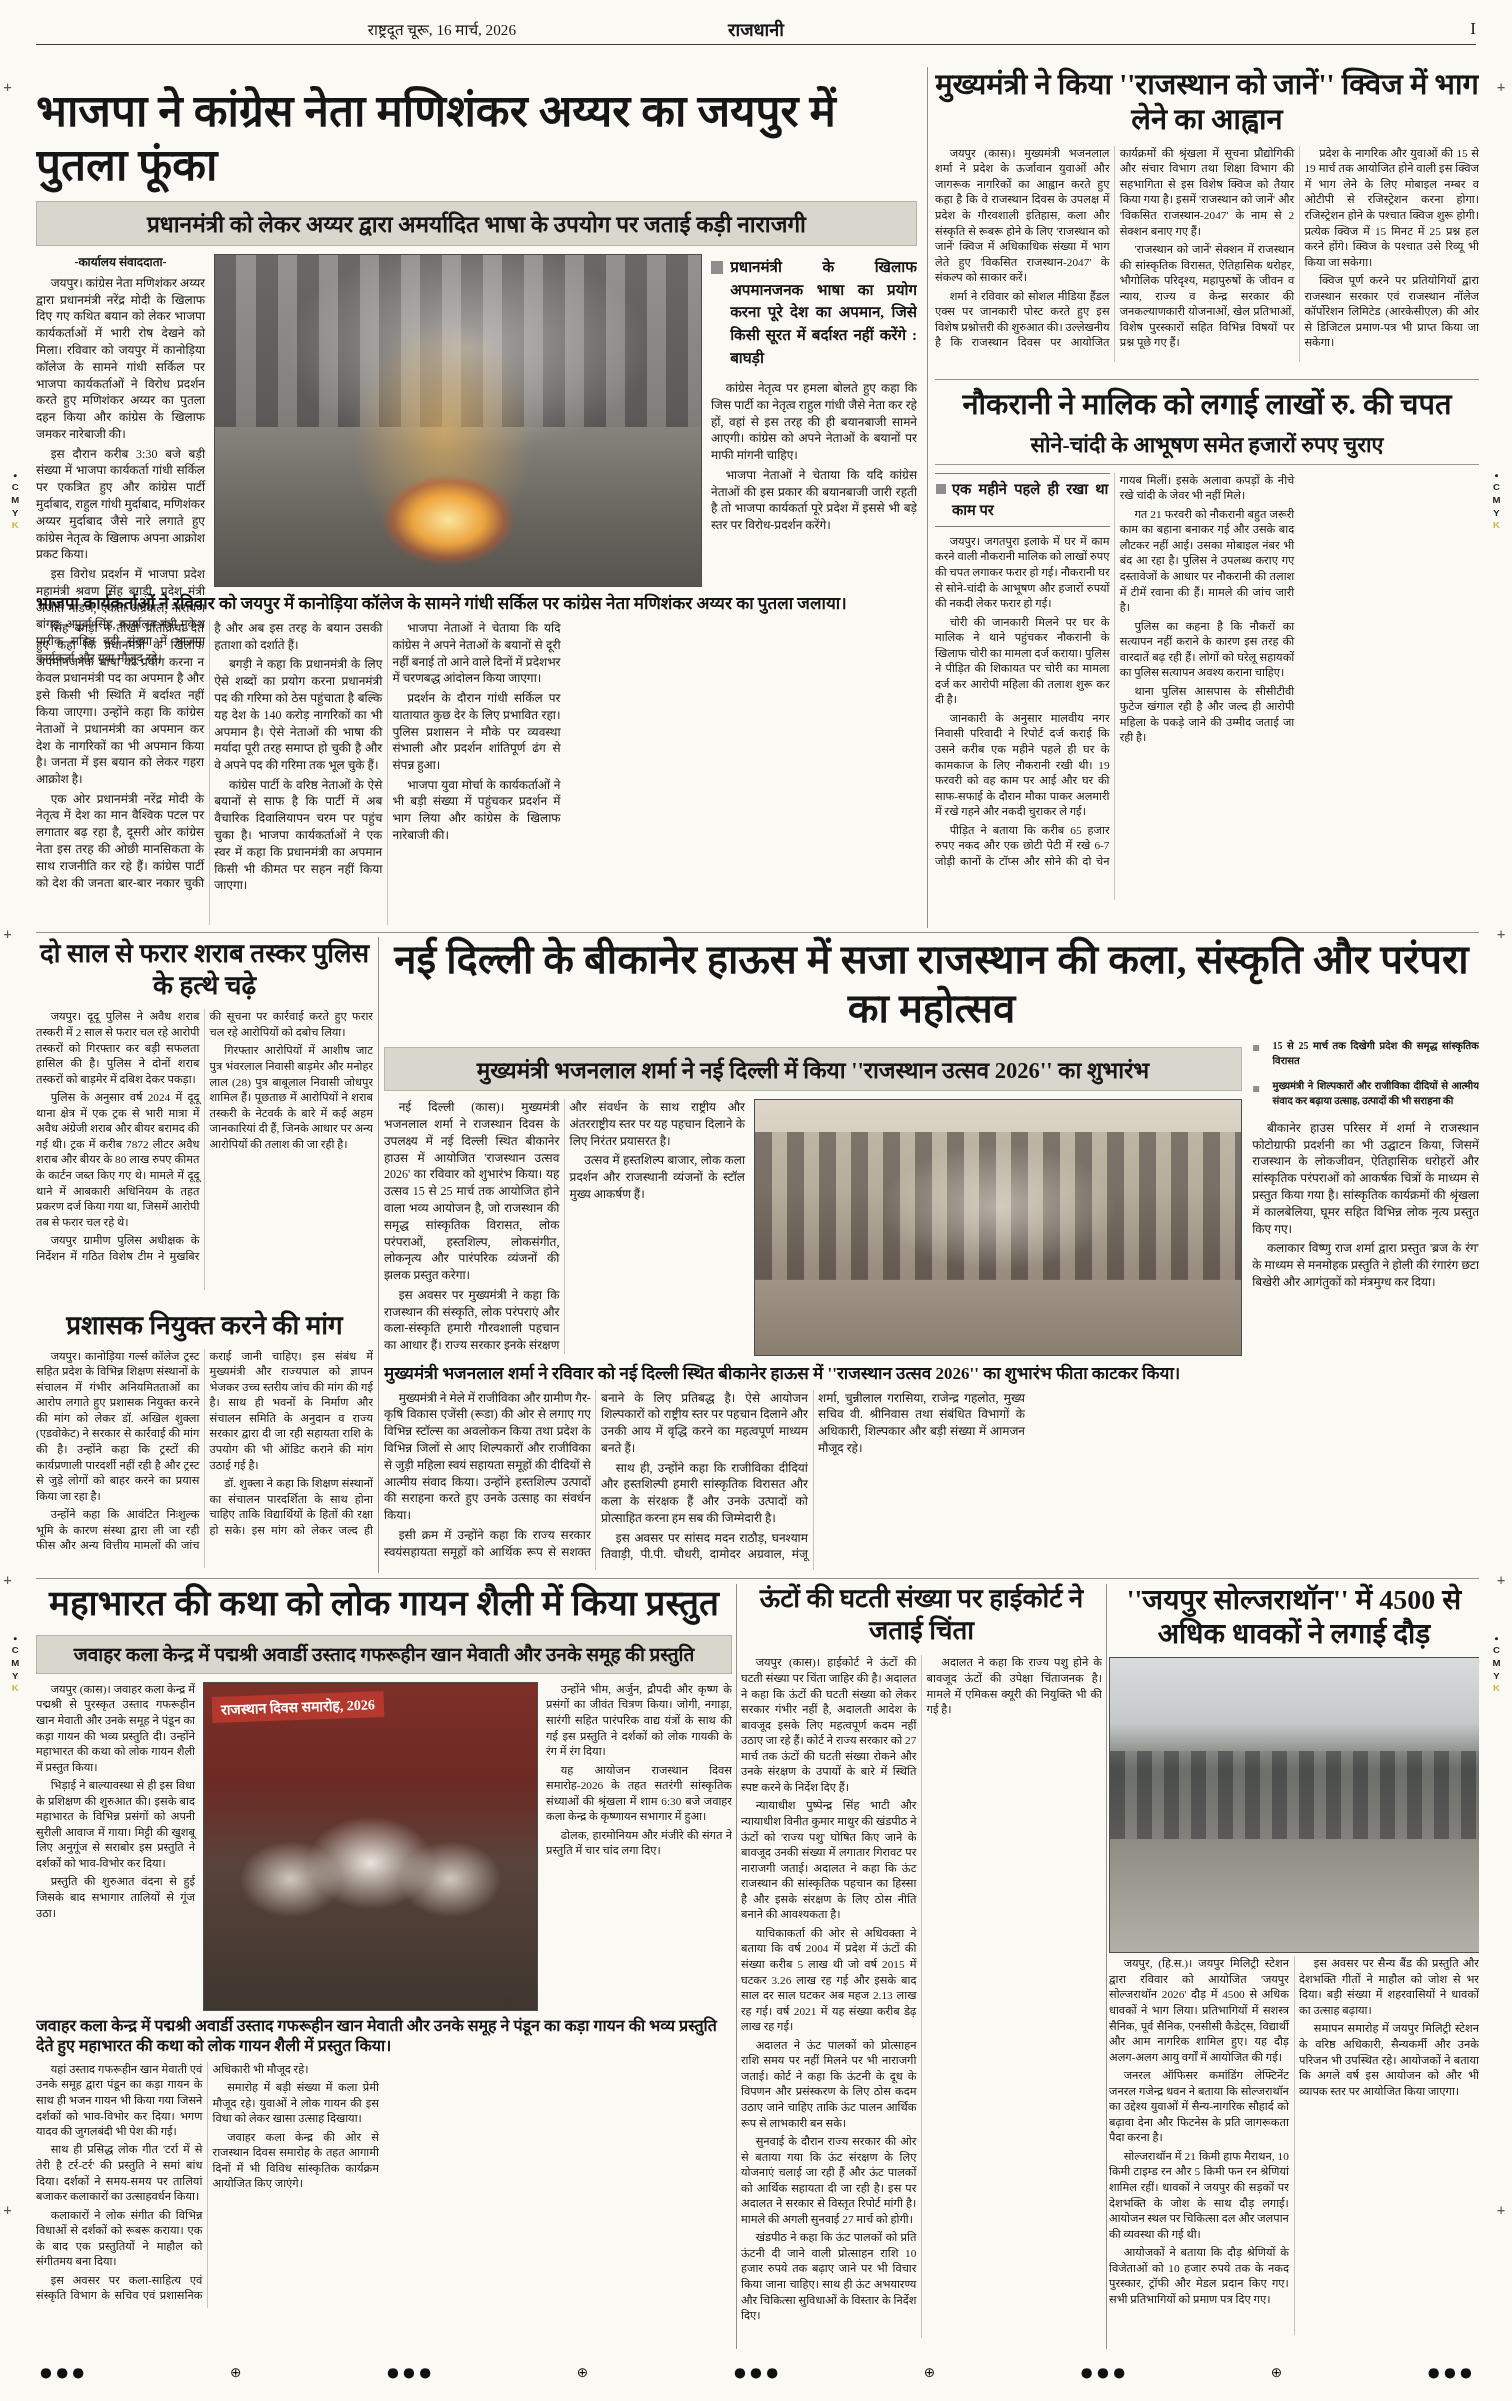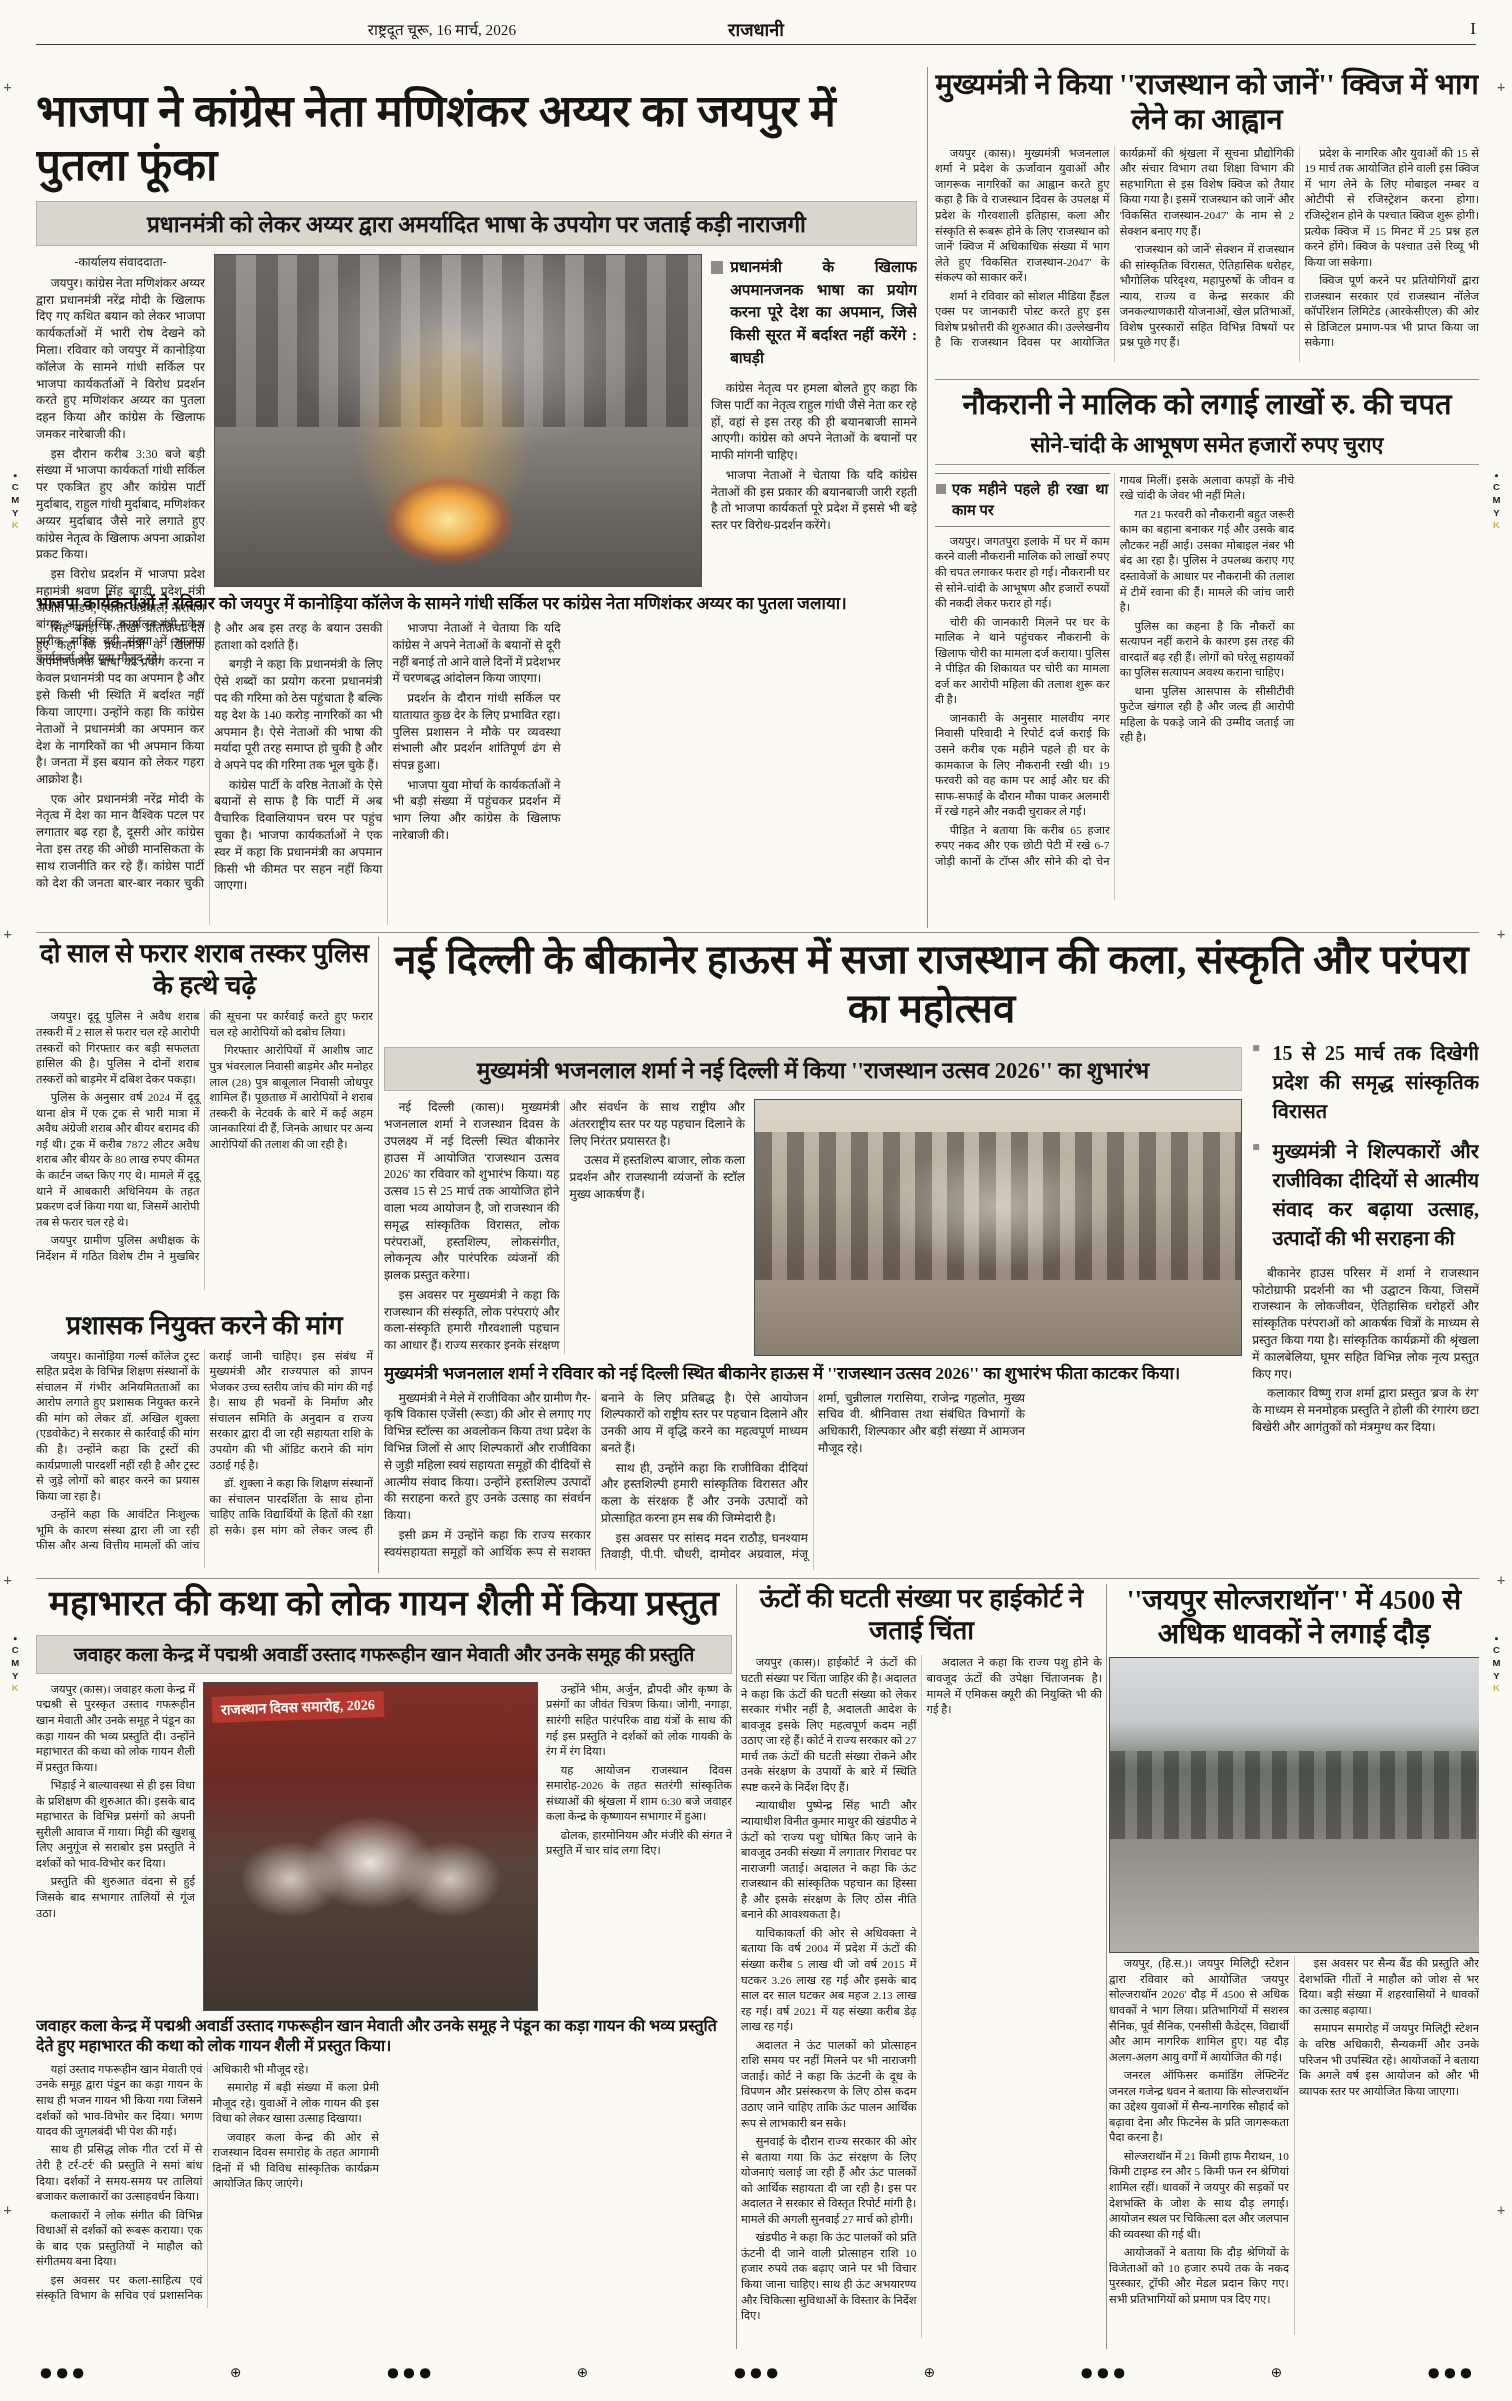--- a/index.html
+++ b/index.html
@@ -19,31 +19,31 @@
   .hl-lg{font-size:40px;text-align:center}
   .hl-md{font-size:29px;text-align:center}
   .hl-sm{font-size:26px;text-align:center}
   .bar{background:#d9d6ce;border:0.6px solid #b5b2aa;font-weight:bold;text-align:center;padding:5.6px 9px;margin:9px 0 8px}
   .bar-lg{font-size:22.6px}
   .bar-md{font-size:19px}
   .deck{text-align:center;font-weight:bold;font-size:21.5px;border-bottom:0.6px solid #9a978f;padding:3.4px 0 5.6px;margin:3.4px 0 8px}
   .body-text{font-size:12px;line-height:1.4;text-align:justify}
   .body-sm{font-size:11.3px;line-height:1.38;text-align:justify}
   p{margin:0 0 2.8px;text-indent:14.7px}
-  .byline{text-align:center;font-weight:normal;text-indent:0;margin:0 0 4.5px}
+  .byline{text-align:center;font-weight:bold;text-indent:0;margin:0 0 4.5px}
   .caption{font-weight:bold;font-size:17px;line-height:1.3;text-indent:0;margin:6.8px 0 4.5px}
   .cols{column-gap:10.2px;column-rule:0.6px solid #c7c4bc;column-fill:auto}
   .c2{column-count:2}.c3{column-count:3}.c4{column-count:4}.c5{column-count:5}
 
   .pullquote{display:flex;gap:6.8px;font-weight:bold;font-size:15.2px;line-height:1.5;margin:2.3px 0 10.2px}
   .pullquote .sq{flex:none;width:12.4px;height:12.4px;background:#8d8d8d;margin-top:5.6px}
   .inset{border-top:1.1px solid #7c7c7c;border-bottom:1.1px solid #7c7c7c;padding:5.6px 1.1px;margin:0 0 6.8px;font-weight:bold;font-size:14.7px;line-height:1.4;break-inside:avoid;display:flex;gap:5.6px}
   .inset .sq{flex:none;width:10.2px;height:10.2px;background:#8d8d8d;margin-top:4.5px}
   .bullets{margin:1.1px 0 10.2px}
-  .bullets p{text-indent:0;font-weight:bold;font-size:20px;line-height:1.45;margin:0 0 11.3px;padding-left:20.3px;position:relative}
+  .bullets p{text-indent:0;font-weight:bold;font-size:10px;line-height:1.45;margin:0 0 11.3px;padding-left:20.3px;position:relative}
   .bullets p::before{content:"■";position:absolute;left:0;top:1.1px;color:#8d8d8d;font-size:12.4px}
 
   
   .photo{border:0.6px solid #4c4c4c;position:relative;overflow:hidden;flex:none}
   .photo-effigy{width:486px;height:331px;
     background:
       radial-gradient(79px 54px at 48% 80%, rgba(255,236,160,.95), rgba(250,170,60,.9) 45%, rgba(200,90,40,.5) 70%, rgba(0,0,0,0) 85%),
       radial-gradient(130px 169px at 47% 55%, rgba(255,190,80,.5), rgba(0,0,0,0) 70%),
       radial-gradient(243px 141px at 52% 28%, rgba(226,224,221,.55), rgba(0,0,0,0) 75%),
       repeating-linear-gradient(90deg, rgba(45,44,48,.5) 0 21.5px, rgba(112,110,114,.35) 21.5px 41px),

